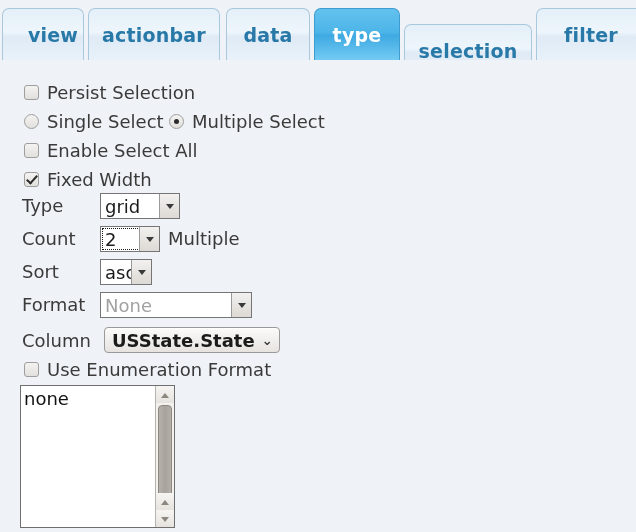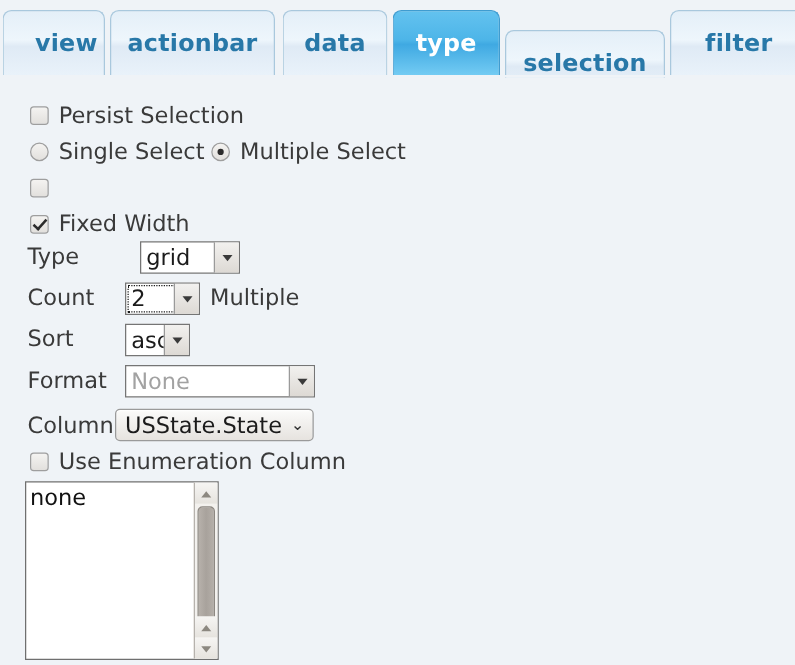--- a/index.html
+++ b/index.html
@@ -313,29 +313,30 @@
     <span class="radio"></span>
     <span class="ctext chk-label">Single Select</span>
   </div>
   <div class="row" style="left:169px; top:47px;">
     <span class="radio selected"></span>
     <span class="ctext chk-label">Multiple Select</span>
   </div>
 
   <div class="row" style="left:24px; top:76px;">
     <span class="chk"></span>
+    <span class="ctext chk-label">Enable Select All</span>
   </div>
 
   <div class="row" style="left:24px; top:105px;">
     <span class="chk checked"></span>
     <span class="ctext chk-label">Fixed Width</span>
   </div>
 
   <div class="flabel" style="left:22px; top:133px;">Type</div>
-  <div class="combo" style="left:112px; top:131px; width:80px;gap:12px;">
+  <div class="combo" style="left:100px; top:131px; width:80px;gap:12px;">
     <span class="cval">grid</span>
     <span class="cbtn"></span>
   </div>
 
   <div class="flabel" style="left:22px; top:166px;">Count</div>
   <div class="combo focused" style="left:100px; top:164px; width:60px;">
     <span class="cval">2</span>
     <span class="cbtn"></span>
   </div>
 
@@ -347,28 +348,28 @@
     <span class="cbtn"></span>
   </div>
 
   <div class="flabel" style="left:22px; top:232px;">Format</div>
   <div class="combo disabled" style="left:100px; top:230px; width:152px;">
     <span class="cval">None</span>
     <span class="cbtn"></span>
   </div>
 
   <div class="flabel" style="left:22px; top:268px;">Column</div>
-  <div class="nselect" style="left:92px; top:265px;">
+  <div class="nselect" style="left:104px; top:265px;font-weight:bold;">
     <span>USState.State</span>
     <span class="chev">⌄</span>
   </div>
 
   <div class="row" style="left:24px; top:295px;">
     <span class="chk"></span>
-    <span class="ctext chk-label">Use Enumeration Column</span>
+    <span class="ctext chk-label">Use Enumeration Format</span>
   </div>
 
   <div class="listbox" style="left:20px; top:323px; width:155px; height:143px;">
     <div class="litems">
       <div class="litem">none</div>
     </div>
     <div class="sbar">
       <div class="sb-arrow up"></div>
       <div class="sb-track">
         <div class="sb-thumb"></div>

